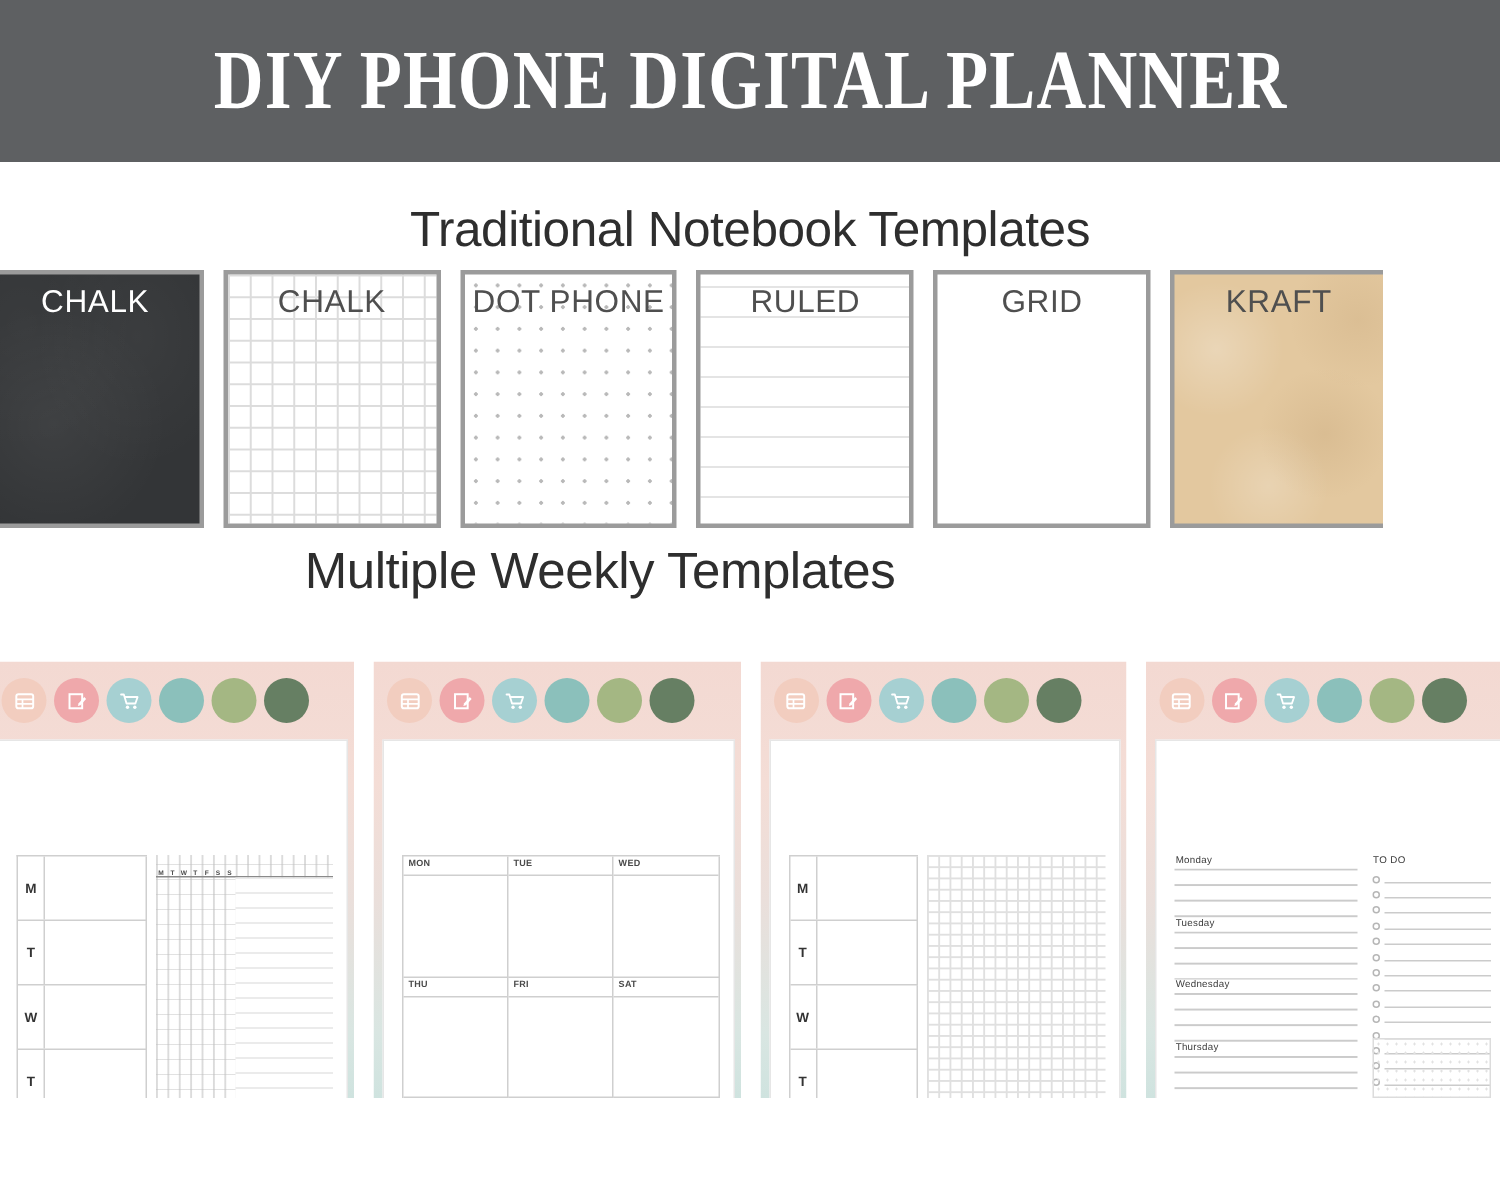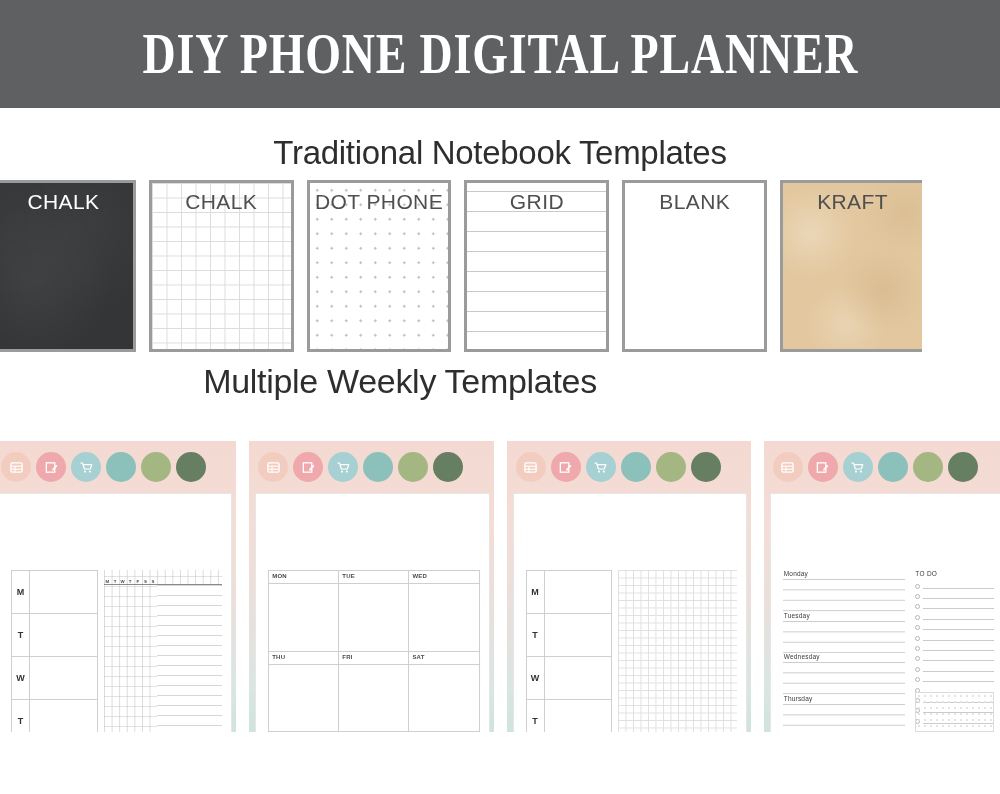--- a/index.html
+++ b/index.html
@@ -223,24 +223,24 @@
     <div class="nb-card sty-chalk edge-left">
       <div class="nb-label">CHALK</div>
     </div>
     <div class="nb-card sty-grid">
       <div class="nb-label">CHALK</div>
     </div>
     <div class="nb-card sty-dot">
       <div class="nb-label">DOT PHONE</div>
     </div>
     <div class="nb-card sty-ruled">
+      <div class="nb-label">RULED</div>
+    </div>
+    <div class="nb-card sty-blank">
       <div class="nb-label">GRID</div>
-    </div>
-    <div class="nb-card sty-blank">
-      <div class="nb-label">BLANK</div>
     </div>
     <div class="nb-card sty-kraft edge-right">
       <div class="nb-label">KRAFT</div>
     </div>
   </div>
 
   <div class="weekly-head">
     <div class="section-heading h-weekly">Multiple Weekly Templates</div>
   </div>
 

